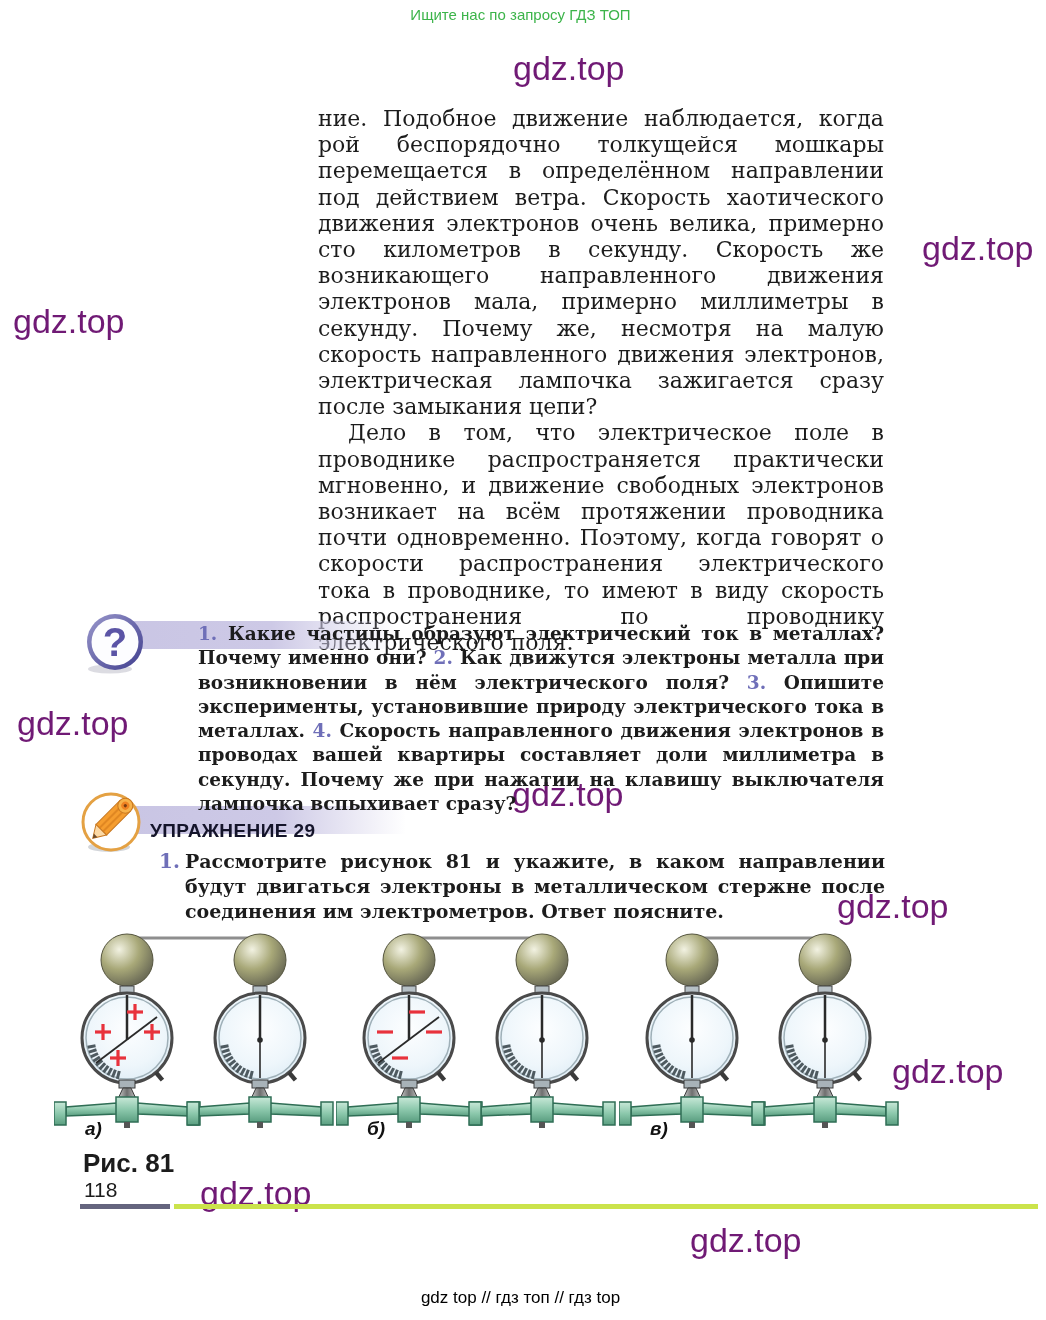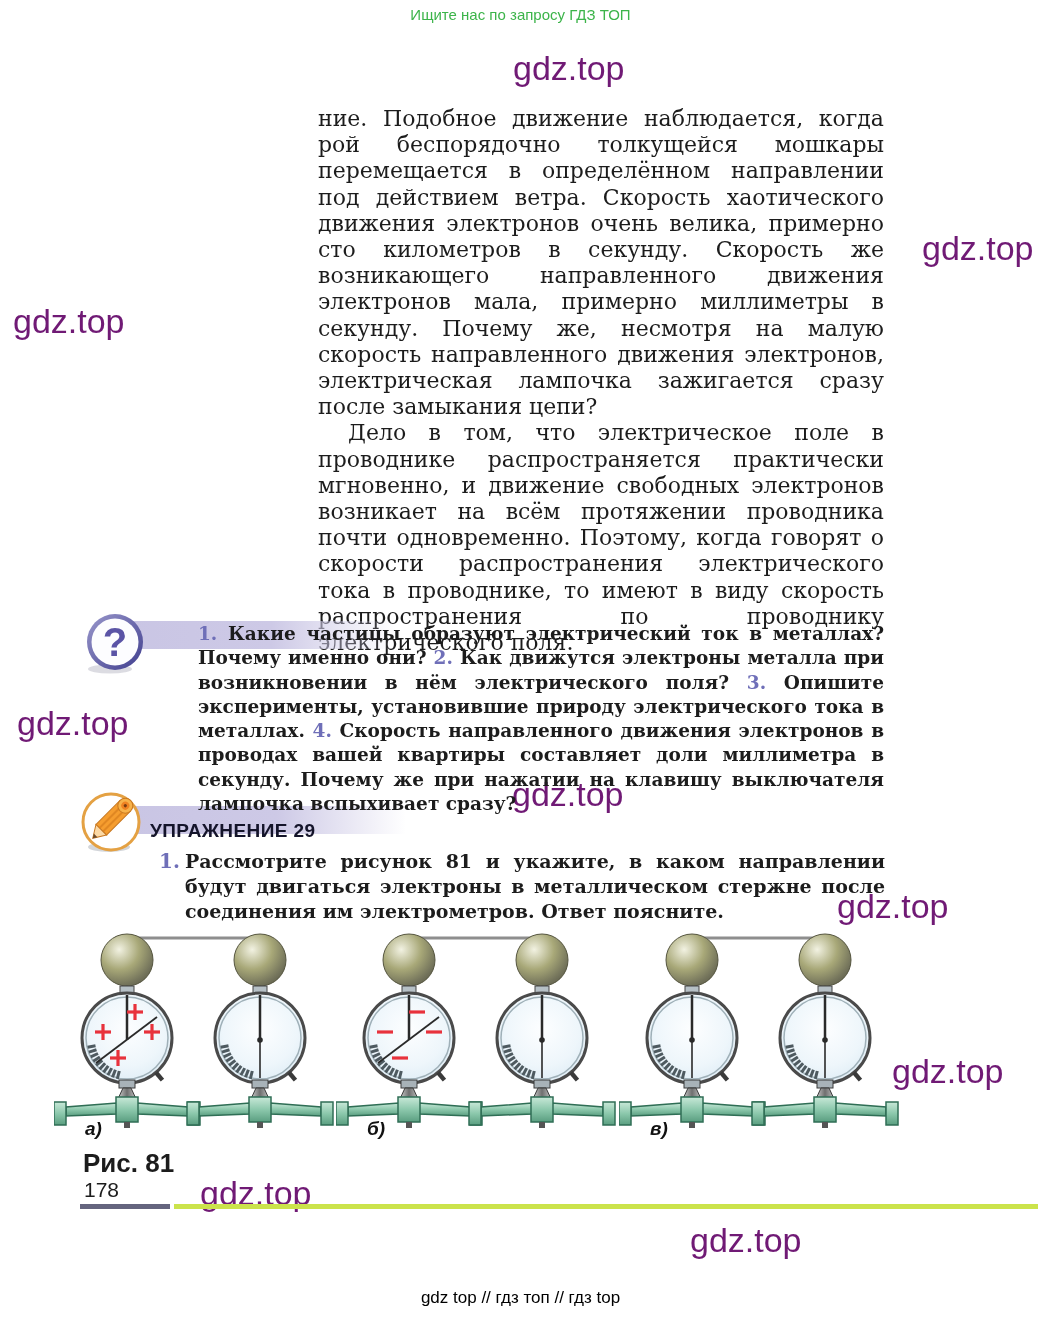--- a/index.html
+++ b/index.html
@@ -338,18 +338,18 @@
             <polygon points="216,173 267,177 267,186 216,184" fill="url(#standGrad)" stroke="#2f6e55" stroke-width="1.5"></polygon>
             <rect x="133" y="172" width="12" height="23" fill="url(#standGrad)" stroke="#2f6e55" stroke-width="1.5"></rect>
             <rect x="267" y="172" width="12" height="23" fill="url(#standGrad)" stroke="#2f6e55" stroke-width="1.5"></rect>
             <rect x="195" y="167" width="22" height="25" fill="url(#standGrad)" stroke="#2f6e55" stroke-width="1.5"></rect>
             <rect x="203" y="192" width="6" height="6" fill="#555"></rect>
           </g>
         </svg><div class="fig-label">в)</div></div>
     </div>
 
   <div class="fig-caption">Рис. 81</div>
-  <div class="page-num">178</div>
+  <div class="page-num">118</div>
   <div class="rule-dark"></div>
   <div class="rule-green"></div>
   <div class="footer-links" id="footer-links">gdz top  //  гдз топ  //  гдз top</div>
 
 </div>
 
 </body></html>

